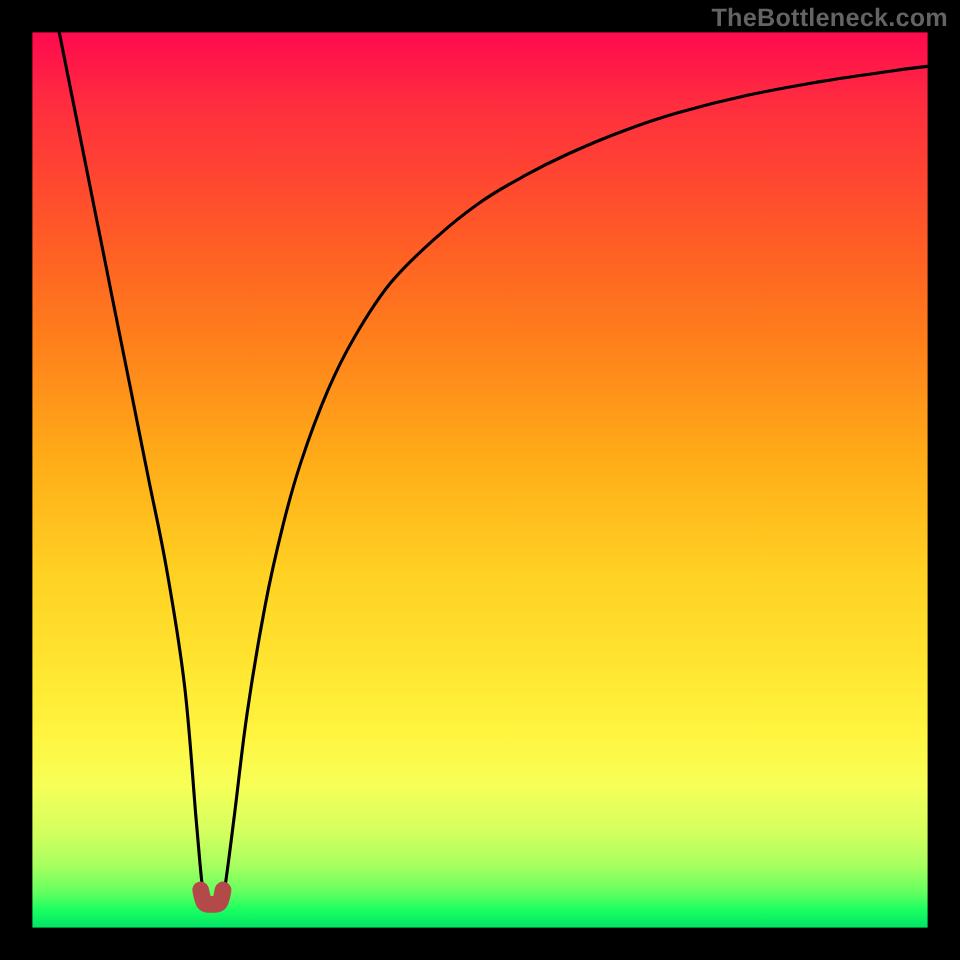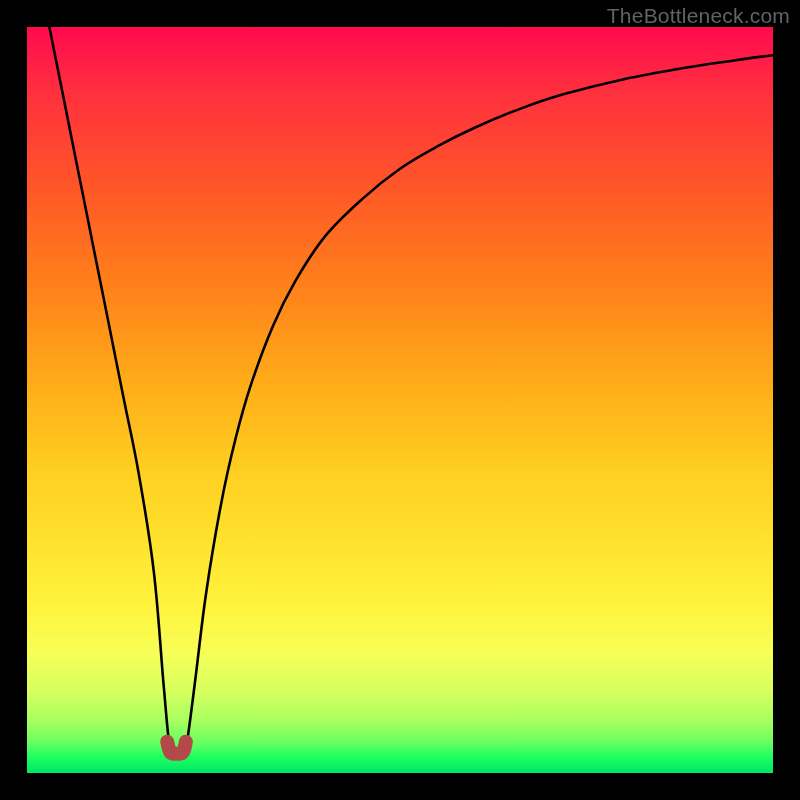--- a/index.html
+++ b/index.html
@@ -34,21 +34,21 @@
       #00e566 100%
     );
   }
   .watermark {
     position: absolute;
     top: 4px;
     right: 10px;
     color: #636363;
     font-size: 21px;
     letter-spacing: 0.2px;
-    font-weight: 400;
+    font-weight: 700;
     z-index: 10;
     text-align: center;
   }
   svg.curve {
     position: absolute;
     left: 27px;
     top: 27px;
     width: 746px;
     height: 746px;
     overflow: visible;

